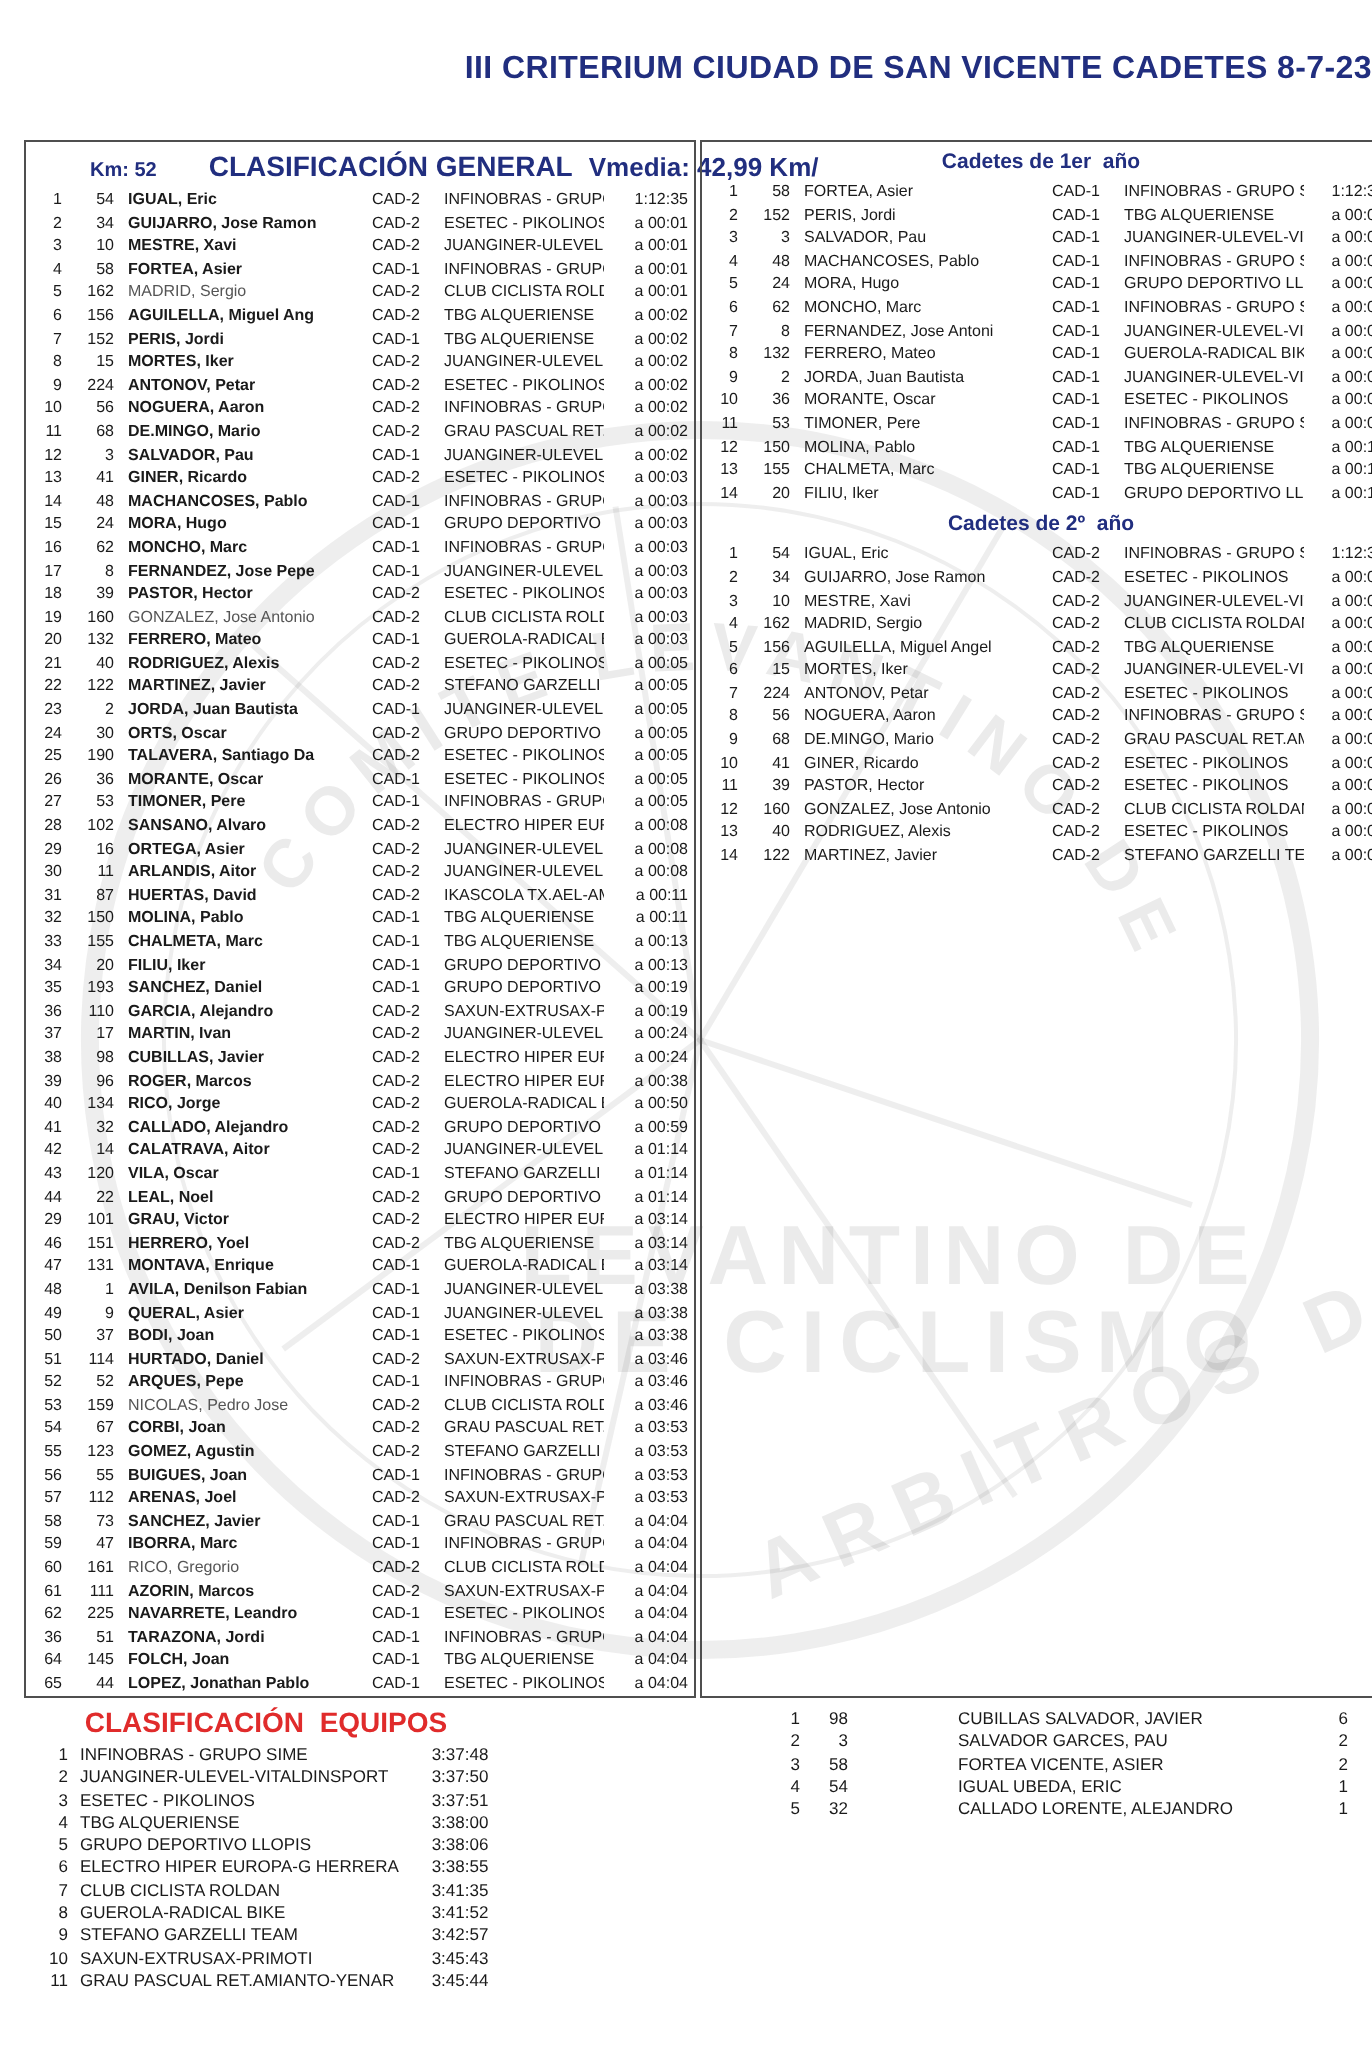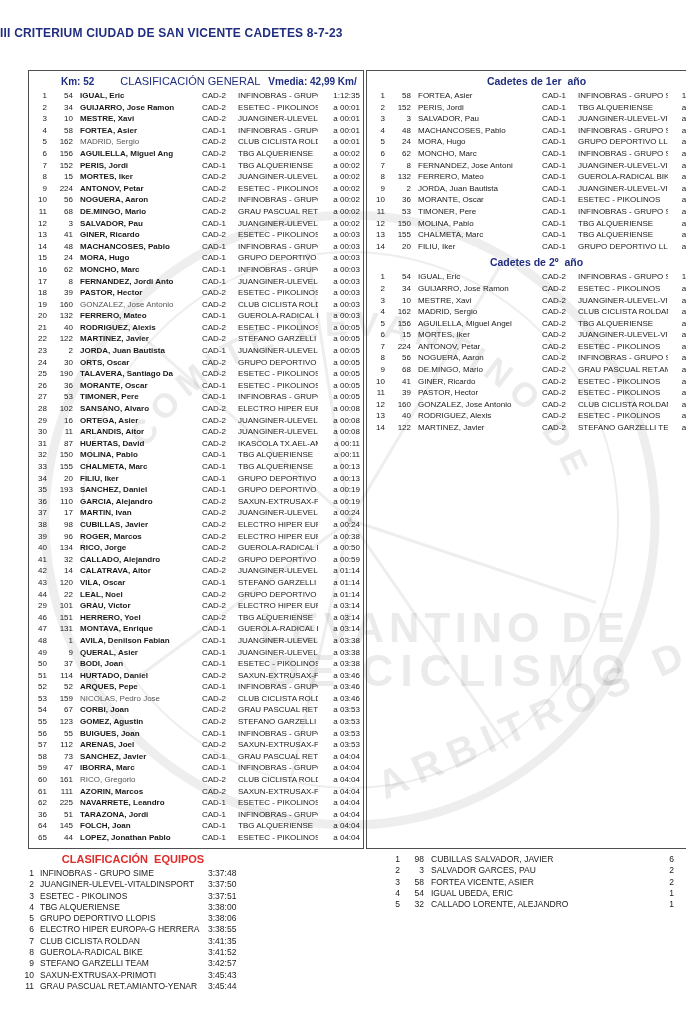--- a/index.html
+++ b/index.html
@@ -1,55 +1,55 @@
 <!DOCTYPE html>
 <html><head>
 <meta charset="utf-8">
 <style>
   html,body{margin:0;padding:0;background:#e8e8e8;}
   .page{position:relative;width:686px;height:1024px;background:#ffffff;overflow:hidden;
         font-family:"Liberation Sans",sans-serif;color:#1a1a1a;margin:0 auto;}
   .watermark{position:absolute;left:0;top:0;z-index:0;}
   .content{position:relative;z-index:1;}
-  .title{position:absolute;top:26px;left:0;width:686px;text-align:left;
-         font-size:12px;font-weight:bold;color:#212e7f;letter-spacing:.2px;}
-  .box{position:absolute;top:70px;height:779px;border:1px solid #4f4f4f;background:transparent;box-sizing:border-box;margin-left:16px;}
+  .title{position:absolute;top:26px;left:0;width:686px;text-align:right;
+         font-size:16px;font-weight:bold;color:#212e7f;letter-spacing:.2px;}
+  .box{position:absolute;top:70px;height:779px;border:1px solid #4f4f4f;background:transparent;box-sizing:border-box;}
   #gc-box{left:12px;width:336px;}
   #right-box{left:350px;width:340px;border-right:none;}
   .gc-header{display:flex;align-items:baseline;padding:4px 2px 2px 32px;color:#212e7f;white-space:pre;}
   .gc-km{font-size:10px;font-weight:bold;}
-  .gc-name{font-size:11px;font-weight:normal;margin-left:26px;}
-  .gc-vmedia{font-size:10px;font-weight:bold;margin-left:8px;}
+  .gc-name{font-size:14px;font-weight:bold;margin-left:26px;}
+  .gc-vmedia{font-size:13px;font-weight:bold;margin-left:8px;}
   .sec-heading{font-size:10.5px;font-weight:bold;color:#212e7f;text-align:center;
                padding:4px 0 2px 0;white-space:pre;}
   .rows{padding:1px 0 0 2px;}
   .trow{display:flex;height:11.6px;line-height:11.6px;font-size:8px;white-space:nowrap;overflow:hidden;}
   .trow span{display:block;}
   .c-pos{width:16px;text-align:right;flex:none;}
   .c-dorsal{width:26px;text-align:right;flex:none;margin-right:7px;}
   .c-cat{width:36px;flex:none;}
   .gc .c-name{width:122px;flex:none;font-weight:bold;overflow:hidden;}
   .gc .c-team{flex:1;overflow:hidden;}
   .gc .c-time{width:42px;text-align:right;flex:none;padding-right:3px;}
   .rt .c-name{width:124px;flex:none;overflow:hidden;}
   .rt .c-team{flex:1;overflow:hidden;}
   .rt .c-time{width:36px;text-align:right;flex:none;overflow:hidden;padding-right:2px;}
   .c-name.plain{font-weight:normal !important;color:#555;}
-  .red-heading{color:#e02b2b;font-size:11px;font-weight:bold;white-space:pre;margin-bottom:2px;}
+  .red-heading{color:#e02b2b;font-size:14px;font-weight:bold;white-space:pre;margin-bottom:2px;}
   #equipos{position:absolute;left:14px;top:853px;width:238px;}
   #equipos .red-heading{text-align:center;}
   .eq .trow,.mv .trow{height:11.3px;line-height:11.3px;font-size:8.5px;}
   .eq .c-pos{width:18px;}
   .eq .c-team{margin-left:6px;flex:1;overflow:hidden;}
-  .eq .c-time{width:44px;text-align:left;flex:none;}
+  .eq .c-time{width:44px;text-align:center;flex:none;}
   #metas{position:absolute;left:384px;top:853px;width:290px;}
   #metas .red-heading{text-align:center;padding-left:106px;}
   .mv .c-pos{width:14px;text-align:right;flex:none;}
   .mv .c-dorsal{width:24px;text-align:right;flex:none;margin-right:7px;}
-  .mv .c-name{flex:1;overflow:hidden;}
+  .mv .c-name{flex:1;overflow:hidden;margin-left:48px;}
   .mv .c-pts{width:16px;text-align:right;flex:none;}
 </style>
 </head>
 <body>
 
 <div class="page">
 
   <svg class="watermark" width="686" height="1024" viewBox="0 0 686 1024" aria-hidden="true">
     <g transform="rotate(-9 350 520)" fill="none" stroke="rgba(70,70,70,0.09)">
       <circle cx="350" cy="520" r="305" stroke-width="9"></circle>
@@ -207,21 +207,21 @@
             <span class="c-pos">16</span>
             <span class="c-dorsal">62</span>
             <span class="c-name">MONCHO, Marc</span>
             <span class="c-cat">CAD-1</span>
             <span class="c-team">INFINOBRAS - GRUPO SIME</span>
             <span class="c-time">a 00:03</span>
           </div>
           <div class="trow">
             <span class="c-pos">17</span>
             <span class="c-dorsal">8</span>
-            <span class="c-name">FERNANDEZ, Jordi Anto</span>
+            <span class="c-name">FERNANDEZ, Jose Pepe</span>
             <span class="c-cat">CAD-1</span>
             <span class="c-team">JUANGINER-ULEVEL-VITALDI</span>
             <span class="c-time">a 00:03</span>
           </div>
           <div class="trow">
             <span class="c-pos">18</span>
             <span class="c-dorsal">39</span>
             <span class="c-name">PASTOR, Hector</span>
             <span class="c-cat">CAD-2</span>
             <span class="c-team">ESETEC - PIKOLINOS</span>

